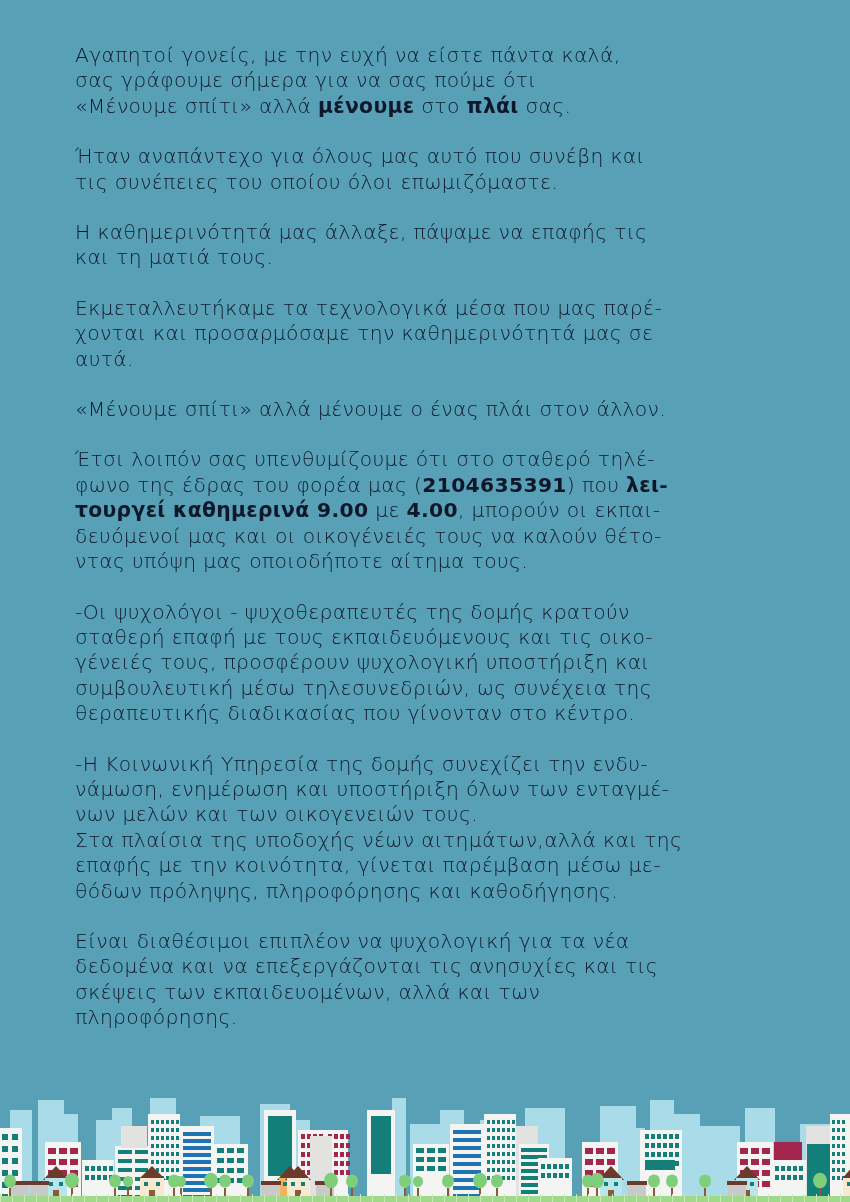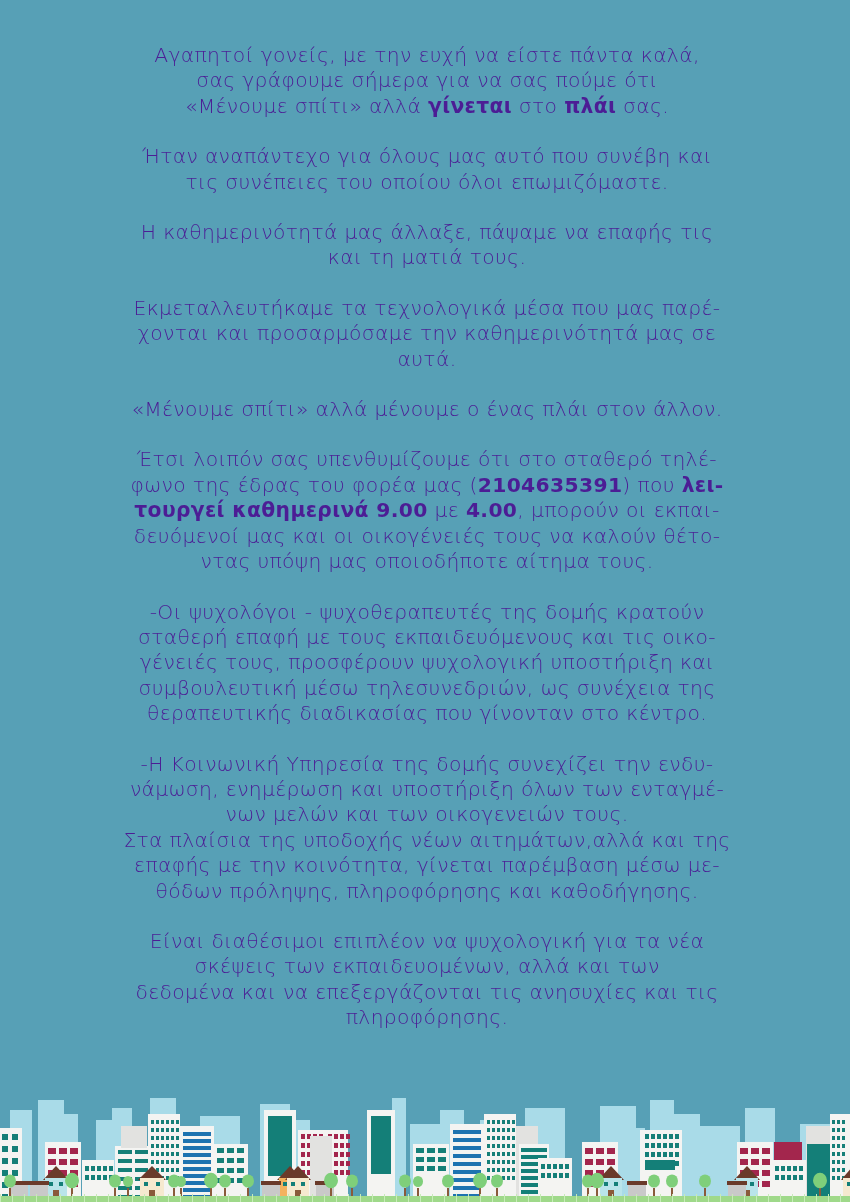--- a/index.html
+++ b/index.html
@@ -7,51 +7,50 @@
     width: 850px; height: 1202px; overflow: hidden;
     background: #57a0b6;
     position: relative;
     font-family: "DejaVu Sans", sans-serif;
   }
   .page {
     position: absolute; left: 0; top: 0; width: 850px; height: 1202px;
   }
   .text-block {
     position: absolute;
-    left: 67px; top: 43px;
+    left: 75px; top: 43px;
     width: 720px;
-    color: #4c1d95;
+    color: #0f172a;
     font-size: 20.3px;
     line-height: 25.4px;
     letter-spacing: 0.35px;
     font-weight: 300;
-    text-align: center;
   }
   .para { margin: 0 0 25px 0; white-space: pre-line; }
   .para b { font-weight: 700; }
   .line { display: block; white-space: nowrap; }
 
   .city {
     position: absolute; left: 0; bottom: 0; width: 850px; height: 122px;
   }
 </style>
 </head>
 <body>
 
 <div class="page">
   <div class="text-block" id="text-block">
-      <div class="para"><span class="line"><span>Αγαπητοί γονείς, με την ευχή να είστε πάντα καλά,</span></span><span class="line"><span>σας γράφουμε σήμερα για να σας πούμε ότι</span></span><span class="line"><span>«Μένουμε σπίτι» αλλά </span><b>γίνεται</b><span> στο </span><b>πλάι</b><span> σας.</span></span></div>
+      <div class="para"><span class="line"><span>Αγαπητοί γονείς, με την ευχή να είστε πάντα καλά,</span></span><span class="line"><span>σας γράφουμε σήμερα για να σας πούμε ότι</span></span><span class="line"><span>«Μένουμε σπίτι» αλλά </span><b>μένουμε</b><span> στο </span><b>πλάι</b><span> σας.</span></span></div>
       <div class="para"><span class="line"><span>Ήταν αναπάντεχο για όλους μας αυτό που συνέβη και</span></span><span class="line"><span>τις συνέπειες του οποίου όλοι επωμιζόμαστε.</span></span></div>
       <div class="para"><span class="line"><span>Η καθημερινότητά μας άλλαξε, πάψαμε να επαφής τις</span></span><span class="line"><span>και τη ματιά τους.</span></span></div>
       <div class="para"><span class="line"><span>Εκμεταλλευτήκαμε τα τεχνολογικά μέσα που μας παρέ-</span></span><span class="line"><span>χονται  και προσαρμόσαμε την καθημερινότητά μας σε</span></span><span class="line"><span>αυτά.</span></span></div>
       <div class="para"><span class="line"><span>«Μένουμε σπίτι» αλλά μένουμε ο ένας πλάι στον άλλον.</span></span></div>
       <div class="para"><span class="line"><span>Έτσι λοιπόν σας υπενθυμίζουμε ότι στο σταθερό τηλέ-</span></span><span class="line"><span>φωνο της έδρας του φορέα μας (</span><b>2104635391</b><span>) που </span><b>λει-</b></span><span class="line"><b>τουργεί καθημερινά 9.00</b><span> με </span><b>4.00</b><span>, μπορούν οι εκπαι-</span></span><span class="line"><span>δευόμενοί μας και οι οικογένειές τους να καλούν θέτο-</span></span><span class="line"><span>ντας υπόψη μας οποιοδήποτε αίτημα  τους.</span></span></div>
       <div class="para"><span class="line"><span>-Οι ψυχολόγοι - ψυχοθεραπευτές της δομής κρατούν</span></span><span class="line"><span>σταθερή επαφή με τους εκπαιδευόμενους και τις οικο-</span></span><span class="line"><span>γένειές τους, προσφέρουν ψυχολογική υποστήριξη και</span></span><span class="line"><span>συμβουλευτική μέσω τηλεσυνεδριών, ως συνέχεια της</span></span><span class="line"><span>θεραπευτικής διαδικασίας που γίνονταν στο κέντρο.</span></span></div>
       <div class="para"><span class="line"><span>-Η Κοινωνική Υπηρεσία της δομής συνεχίζει την ενδυ-</span></span><span class="line"><span>νάμωση, ενημέρωση και υποστήριξη όλων των ενταγμέ-</span></span><span class="line"><span>νων μελών και των οικογενειών τους.</span></span><span class="line"><span>Στα πλαίσια της υποδοχής νέων αιτημάτων,αλλά και της</span></span><span class="line"><span>επαφής με την κοινότητα, γίνεται παρέμβαση μέσω με-</span></span><span class="line"><span>θόδων πρόληψης, πληροφόρησης και καθοδήγησης.</span></span></div>
-      <div class="para"><span class="line"><span>Είναι διαθέσιμοι επιπλέον να ψυχολογική για τα νέα</span></span><span class="line"><span>σκέψεις των εκπαιδευομένων, αλλά και των</span></span><span class="line"><span>δεδομένα και να επεξεργάζονται τις ανησυχίες και τις</span></span><span class="line"><span>πληροφόρησης.</span></span></div>
+      <div class="para"><span class="line"><span>Είναι διαθέσιμοι επιπλέον να ψυχολογική για τα νέα</span></span><span class="line"><span>δεδομένα και να επεξεργάζονται τις ανησυχίες και τις</span></span><span class="line"><span>σκέψεις των εκπαιδευομένων, αλλά και των</span></span><span class="line"><span>πληροφόρησης.</span></span></div>
     </div>
   <svg class="city" id="city" viewBox="0 0 850 122" preserveAspectRatio="none" xmlns="http://www.w3.org/2000/svg">
       <rect x="10" y="30" width="22" height="92" fill="#a9dbe8"></rect>
       <rect x="38" y="20" width="26" height="102" fill="#a9dbe8"></rect>
       <rect x="64" y="34" width="14" height="88" fill="#a9dbe8"></rect>
       <rect x="96" y="40" width="30" height="82" fill="#a9dbe8"></rect>
       <rect x="112" y="28" width="20" height="94" fill="#a9dbe8"></rect>
       <rect x="150" y="18" width="26" height="104" fill="#a9dbe8"></rect>
       <rect x="200" y="36" width="40" height="86" fill="#a9dbe8"></rect>
       <rect x="260" y="24" width="30" height="98" fill="#a9dbe8"></rect>

